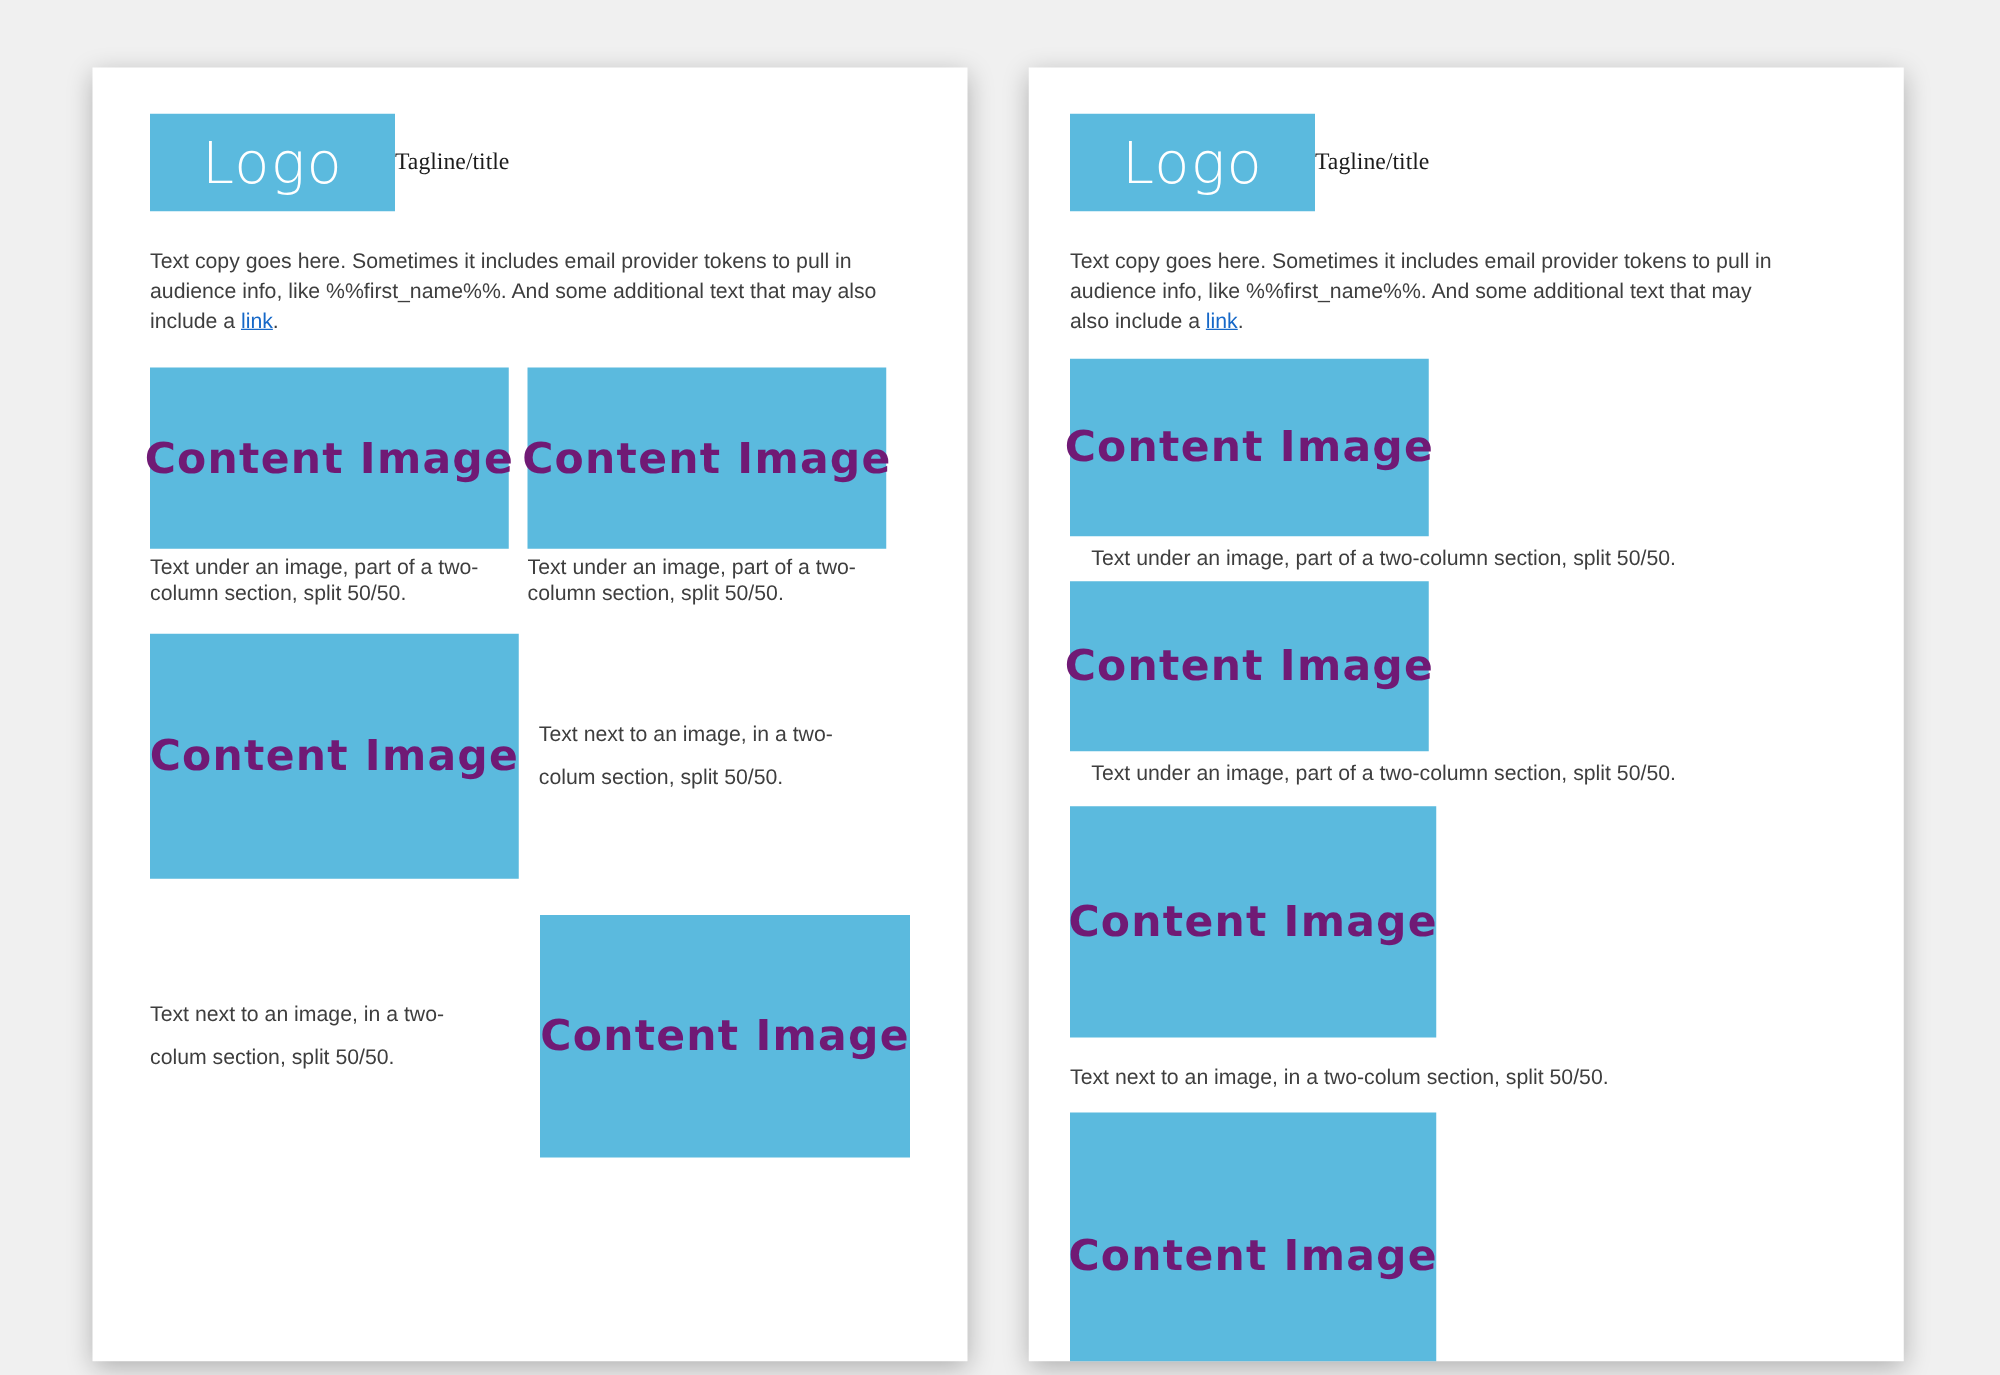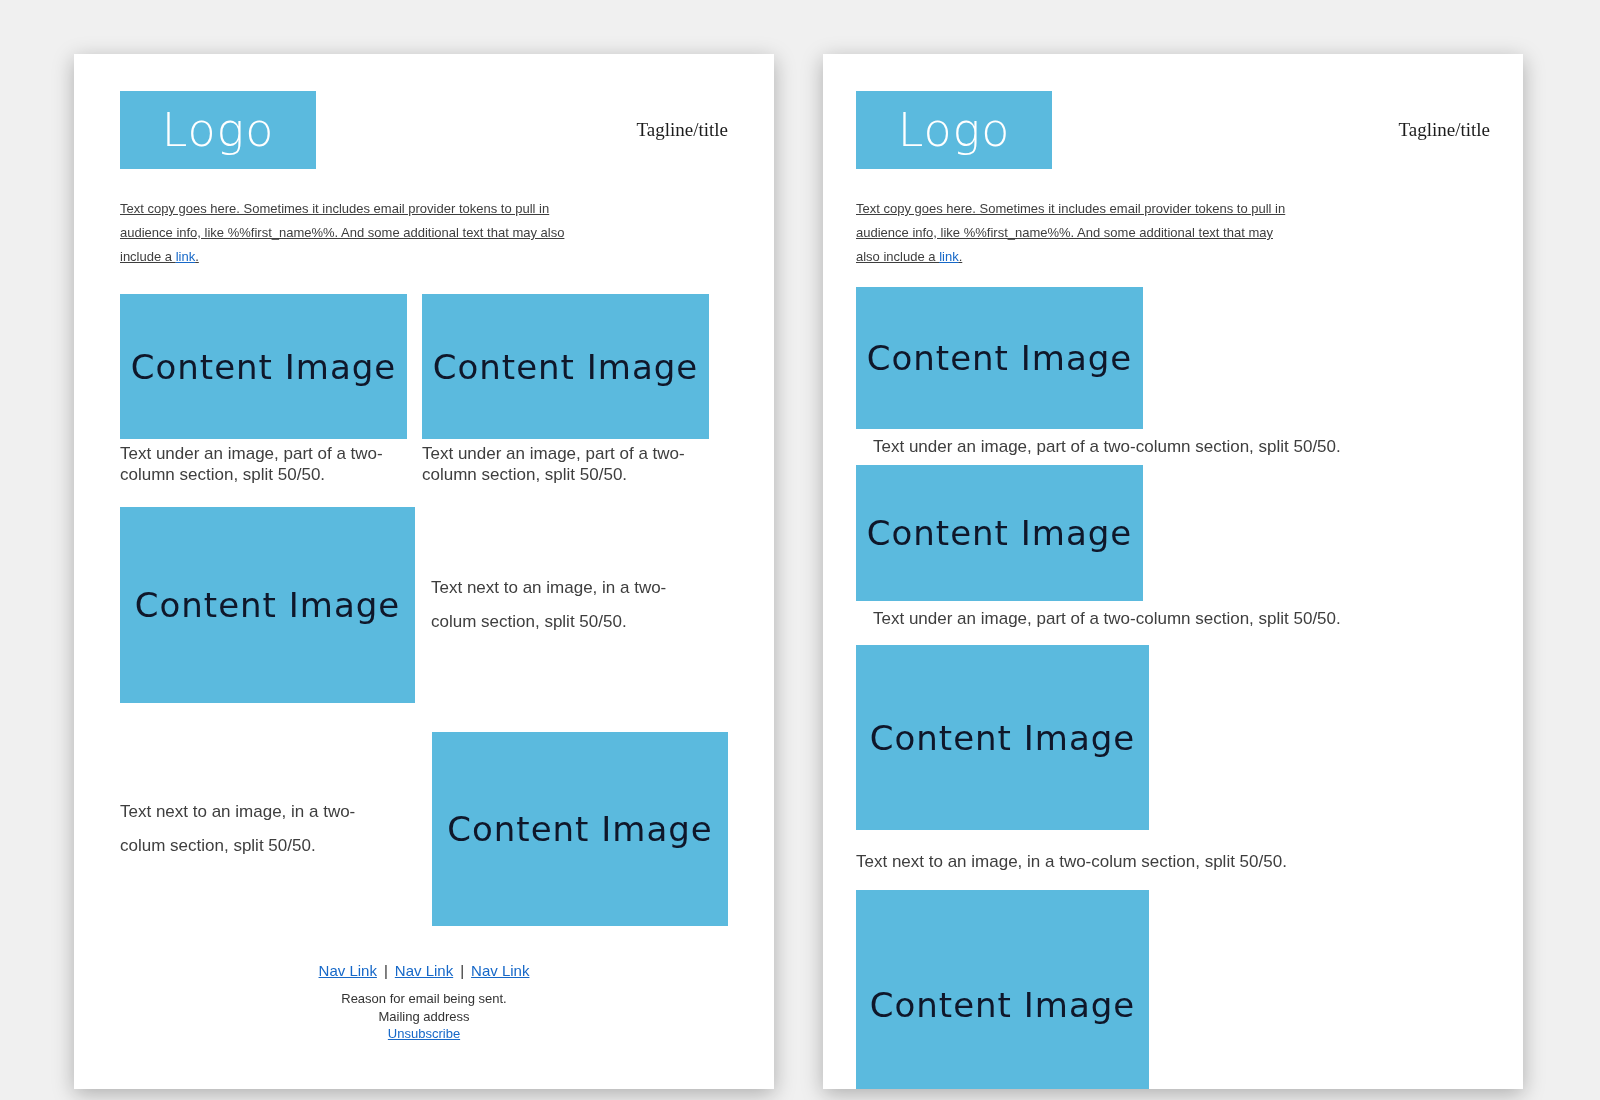--- a/index.html
+++ b/index.html
@@ -32,39 +32,38 @@
   .hdr{display:flex;align-items:center}
   .logo{
     width:196px;height:78px;flex:none;
     background:var(--accent,#5bbade);
     color:#fff;
     display:flex;align-items:center;justify-content:center;
     font-family:"DejaVu Sans",sans-serif;
     font-weight:200;font-size:46px;letter-spacing:1px;
   }
   .tagline{
-    flex:1;text-align:right;
+    flex:1;text-align:left;
     font-family:"Liberation Serif","DejaVu Serif",serif;
     font-size:19px;color:#1c1c1c;
   }
 
   .body-copy{
     margin-top:28px;
-    font-size:13px;line-height:24px;
+    font-size:17px;line-height:24px;
     white-space:pre-line;
-    text-decoration:underline;
   }
   a.lnk{color:var(--link,#1668c8);text-decoration:underline;cursor:pointer}
 
   .ph{
     background:var(--accent,#5bbade);
-    color:#0f172a;
+    color:#701a75;
     display:flex;align-items:center;justify-content:center;
     font-family:"DejaVu Sans",sans-serif;
-    font-weight:400;font-size:34px;letter-spacing:1px;
+    font-weight:700;font-size:34px;letter-spacing:1px;
     white-space:nowrap;
   }
 
   
   .two-col{display:flex;gap:15px;margin-top:25px}
   .two-col .col{width:287px}
   .two-col .ph{height:145px;width:287px}
   .caption{
     margin-top:4px;
     font-size:17px;line-height:21px;
@@ -134,28 +133,20 @@
     </div>
 
     <div class="row-side rev">
       <p class="side-text">Text next to an image, in a two-
 colum section, split 50/50.</p>
       <div class="ph sq2">
         <span>Content Image</span>
       </div>
     </div>
 
-    <footer class="foot">
-      <nav class="foot-nav">
-        <a class="lnk">Nav Link</a><span class="sep">|</span><a class="lnk">Nav Link</a><span class="sep">|</span><a class="lnk">Nav Link</a>
-      </nav>
-      <p class="fine first">Reason for email being sent.</p>
-      <p class="fine">Mailing address</p>
-      <p class="fine"><a class="lnk">Unsubscribe</a></p>
-    </footer>
   </section>
 
   <section class="card right">
     <header class="hdr">
       <div class="logo">
         <span>Logo</span>
       </div>
       <div class="tagline">Tagline/title</div>
     </header>
 

